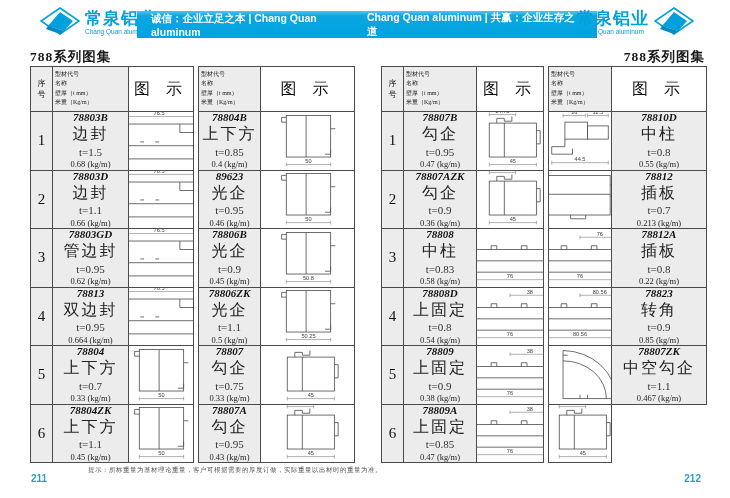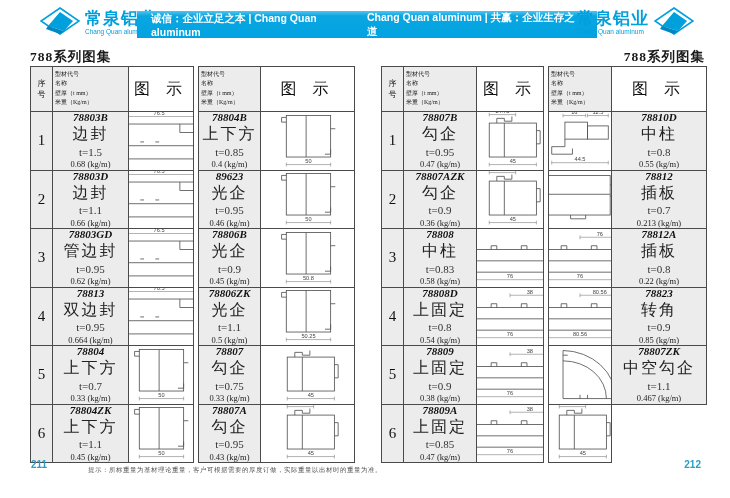--- a/index.html
+++ b/index.html
@@ -38,21 +38,21 @@
   .hcell-spec{align-items:flex-start;justify-content:flex-start;padding:3px 2px;}
   .hcell-spec div{font-size:6px;line-height:1.55;color:#222;white-space:nowrap;}
   .hcell-diag{font-size:16px;letter-spacing:6px;color:#111;}
   .idx{font-size:15px;color:#111;}
   .code{font-size:11px;font-weight:bold;color:#111;line-height:1.15;font-style:italic;}
   .name{font-size:16px;letter-spacing:2px;line-height:1.3;color:#222;}
   .thk{font-size:11px;color:#333;line-height:1.3;}
   .wgt{font-size:8.5px;color:#222;line-height:1.3;text-align:right;}
   .diag svg{display:block;}
   
-  .pgnum{position:absolute;bottom:28px;font-family:"Liberation Sans",sans-serif;font-size:10px;font-weight:bold;color:#2a9dc8;}
+  .pgnum{position:absolute;bottom:14px;font-family:"Liberation Sans",sans-serif;font-size:10px;font-weight:bold;color:#2a9dc8;}
   .pgnum.left{left:31px;} .pgnum.right{right:29px;text-align:center;}
   .note{position:absolute;bottom:23px;left:88px;font-size:6.5px;color:#555;letter-spacing:.5px;}
 </style>
 </head>
 <body>
 
 <div class="hdr">
   <div class="logo logo-left">
     <svg width="40" height="32" viewBox="0 0 40 32">
       <polygon points="20,1 39,14 20,27 1,14" fill="none" stroke="#00a0dc" stroke-width="1.6"></polygon>

